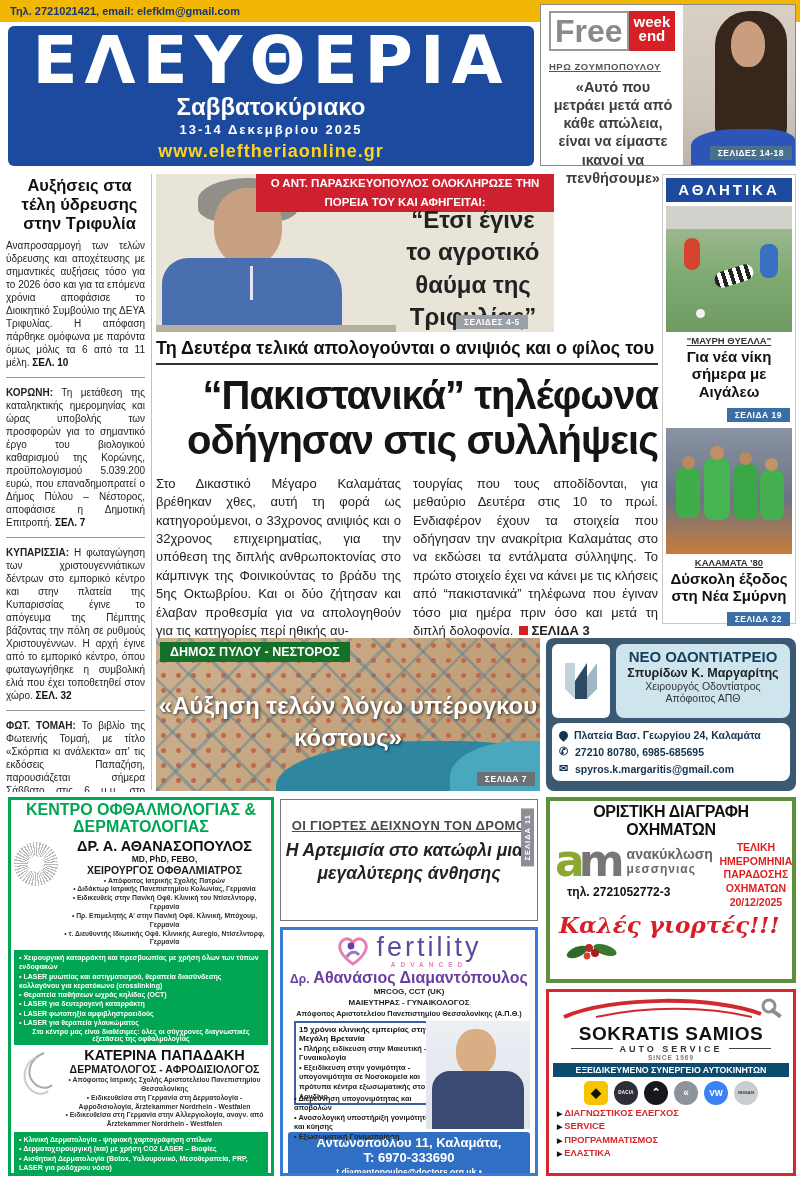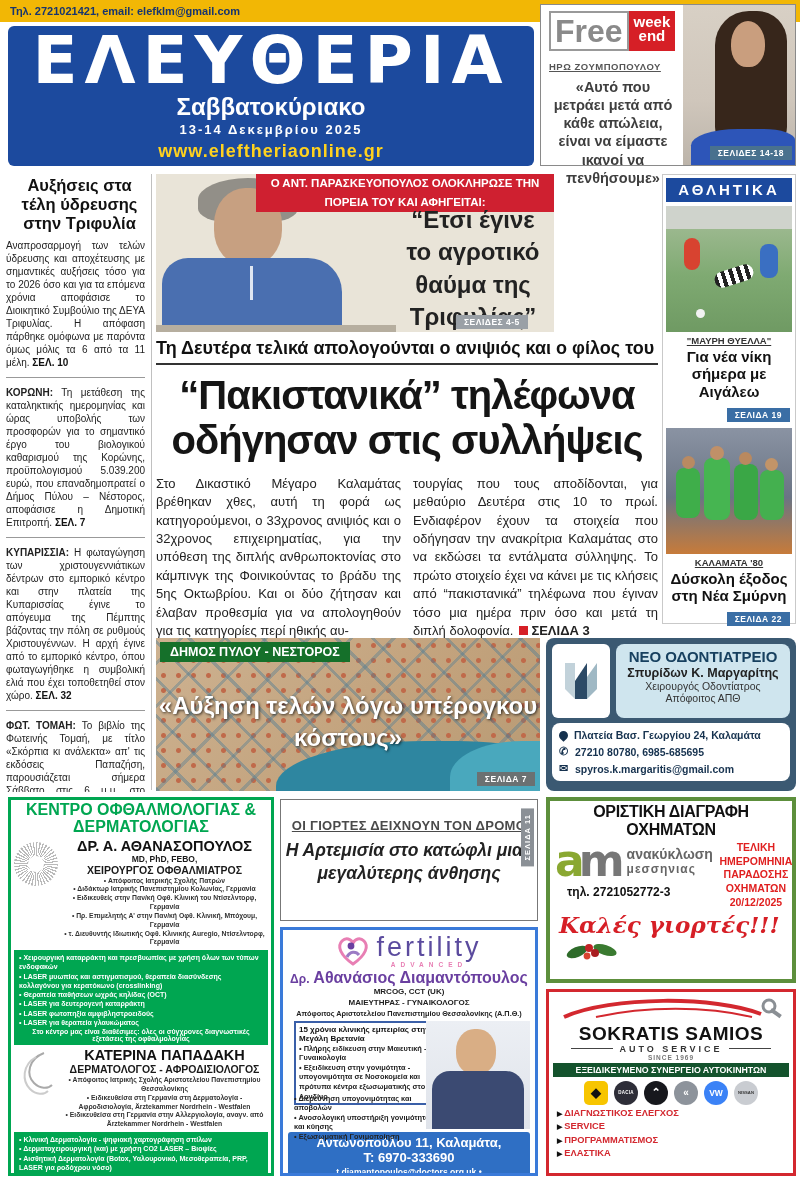--- a/index.html
+++ b/index.html
@@ -62,21 +62,21 @@
             border-radius:46%;}
   .man-body{position:absolute;left:6px;top:84px;width:180px;height:74px;background:#4a6fb0;
             border-radius:26px 34px 0 0;}
   .man-zip{position:absolute;left:94px;top:92px;width:3px;height:34px;background:#dfe6f2;}
   .man-desk{position:absolute;left:0;bottom:0;width:240px;height:7px;background:#b6ae9f;}
   
   .mainstory{position:absolute;left:156px;top:338px;width:502px;height:296px;}
   .ms-kicker{font-size:18px;font-weight:bold;color:#111;border-bottom:2px solid #333;
              padding-bottom:4px;margin-bottom:8px;}
   .ms-head{font-size:40px;font-weight:800;letter-spacing:-1px;line-height:1.12;color:#151515;
-           text-align:center;margin-bottom:12px;}
+           text-align:right;margin-bottom:12px;}
   .ms-cols{display:flex;gap:12px;}
   .ms-cols p{flex:1 1 0;font-size:13px;line-height:1.42;text-align:justify;margin:0;color:#222;}
   .ms-page{font-weight:bold;white-space:nowrap;}
   .ms-sq{display:inline-block;width:9px;height:9px;background:#d61f26;margin:0 3px 0 6px;}
   
   .sports{position:absolute;left:662px;top:174px;width:134px;height:450px;background:#fff;
           border:1px solid #c9c9c9;box-sizing:border-box;padding:3px;text-align:center;}
   .sp-head{background:#1c4a9e;color:#fff;font-weight:bold;font-size:15px;letter-spacing:3px;
            line-height:24px;margin-bottom:4px;}
   .sp-photo{position:relative;height:126px;overflow:hidden;margin-bottom:3px;}
@@ -202,21 +202,21 @@
   .holly{display:inline-block;vertical-align:middle;margin-left:8px;}
   
   .samios{position:absolute;left:546px;top:989px;width:250px;height:187px;background:#fff;
           border:3px solid #d3282f;box-sizing:border-box;padding:2px 4px;overflow:hidden;
           text-align:center;}
   .sm-name{font-size:19px;font-weight:800;letter-spacing:.5px;color:#111;line-height:1.05;}
   .sm-sub{display:flex;align-items:center;justify-content:center;gap:6px;text-align:right;}
   .sm-sub .ln{flex:none;width:42px;height:1px;background:#444;}
   .sm-sub .tx{font-size:9px;letter-spacing:3px;color:#333;font-weight:bold;}
   .sm-since{font-size:6.5px;color:#777;letter-spacing:1px;font-weight:bold;}
-  .sm-bar1{background:#14532d;color:#fff;font-weight:bold;font-size:8.8px;line-height:14px;
+  .sm-bar1{background:#0c4a6e;color:#fff;font-weight:bold;font-size:8.8px;line-height:14px;
            margin-top:2px;}
   .sm-brands{display:flex;justify-content:center;gap:6px;margin:4px 0 2px;}
   .br{width:24px;height:24px;border-radius:50%;display:flex;align-items:center;
       justify-content:center;font-weight:800;color:#fff;}
   .br-ren{border-radius:5px;background:#f7c500;color:#111;font-size:13px;}
   .br-dac{background:#2e2e38;font-size:4.5px;letter-spacing:.3px;}
   .br-peu{background:#17181d;font-size:11px;}
   .br-cit{background:#8d939b;font-size:10px;line-height:8px;}
   .br-vw{background:#3b82f6;font-size:8.5px;}
   .br-nis{background:#c9ccd1;color:#333;font-size:4.2px;}

